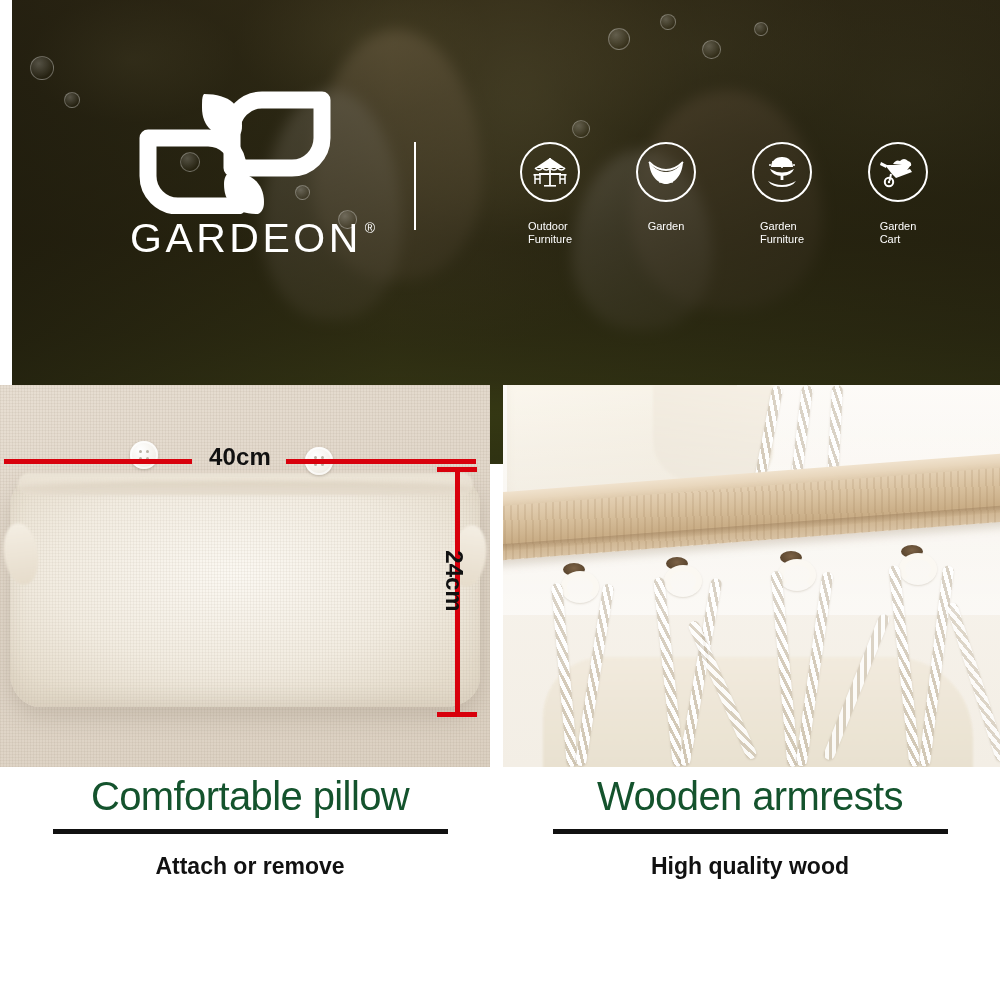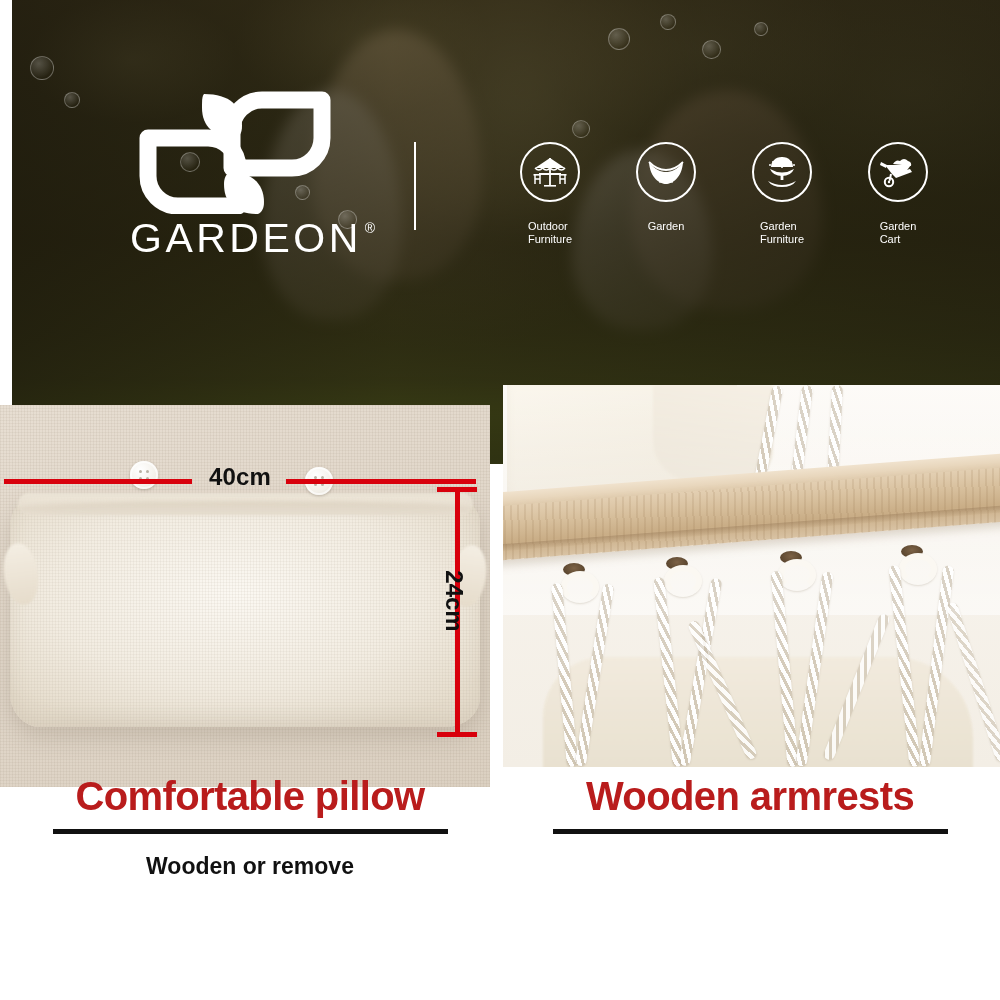--- a/index.html
+++ b/index.html
@@ -41,21 +41,21 @@
   .divider{position:absolute;left:402px;top:142px;width:2px;height:88px;background:#fff;}
 
   .icons{position:absolute;left:492px;top:142px;width:440px;display:flex;justify-content:space-between;}
   .icon-cell{width:92px;display:flex;flex-direction:column;align-items:center;}
   .icon-circle{width:56px;height:56px;border-radius:50%;border:2px solid #fff;display:flex;align-items:center;justify-content:center;}
   .icon-label{margin-top:18px;color:#fff;font-size:11px;line-height:1.18;font-weight:400;}
 
   
   .panels{position:absolute;left:0;top:385px;width:1000px;height:382px;}
   .panel{position:absolute;top:0;height:382px;overflow:hidden;}
-  .panel-left{left:0;width:490px;margin-top:20px;}
+  .panel-left{left:0;width:490px;}
   .panel-right{left:503px;width:497px;}
 
   
   .canvas-bg{position:absolute;inset:0;background:
       repeating-linear-gradient(90deg,rgba(150,135,115,.10) 0 1px,transparent 1px 3px),
       repeating-linear-gradient(0deg,rgba(150,135,115,.09) 0 1px,transparent 1px 3px),
       linear-gradient(160deg,#e7ded2 0%,#e2d8cb 40%,#dbd0c1 100%);}
   .pillow{position:absolute;left:10px;top:92px;width:470px;height:230px;
     border-radius:26px 30px 34px 30px/30px 26px 30px 34px;
     background:
@@ -121,21 +121,21 @@
   .rope-loop{position:absolute;width:26px;height:20px;border:6px solid #fbf8f2;border-radius:50%;
     border-bottom-color:transparent;box-shadow:0 1px 2px rgba(150,135,115,.25);}
   .rp-seat{position:absolute;left:40px;bottom:-10px;width:430px;height:120px;border-radius:60px 80px 0 0;
     background:linear-gradient(180deg,#f2ebdd,#e8dfcd);filter:blur(1.2px);opacity:.9;}
 
   
   .captions{position:absolute;left:0;top:775px;width:1000px;height:225px;}
   .caption{position:absolute;top:0;width:440px;text-align:center;}
   .cap-left{left:30px;}
   .cap-right{left:530px;}
-  .cap-title{font-size:40px;font-weight:700;color:#b91c1c;letter-spacing:-.6px;line-height:1.06;}
+  .cap-title{font-size:40px;font-weight:400;color:#14532d;letter-spacing:-.6px;line-height:1.06;}
   .cap-rule{height:5px;background:#111;margin:12px auto 0;width:395px;}
   .cap-sub{margin-top:19px;font-size:23px;font-weight:700;color:#111;}
   .cap-desc{margin-top:13px;font-size:20px;font-weight:400;color:#222;}
 </style>
 </head>
 <body>
 
 <div class="page">
 
   <div class="banner">
@@ -327,22 +327,23 @@
       <div class="rope" style="left:348px;top:224px;height:156px;transform:rotate(22deg);opacity:.85;"></div>
       <div class="rope" style="left:468px;top:214px;height:166px;transform:rotate(-18deg);opacity:.8;"></div>
     </div>
   </div>
 
   <div class="captions">
 
     <div class="caption cap-left">
       <div class="cap-title">Comfortable pillow</div>
       <div class="cap-rule"></div>
-      <div class="cap-sub">Wooden or remove</div>
+      <div class="cap-sub">Attach or remove</div>
     </div>
 
     <div class="caption cap-right">
       <div class="cap-title">Wooden armrests</div>
       <div class="cap-rule"></div>
+      <div class="cap-sub">High quality wood</div>
     </div>
   </div>
 
 </div>
 
 </body></html>

